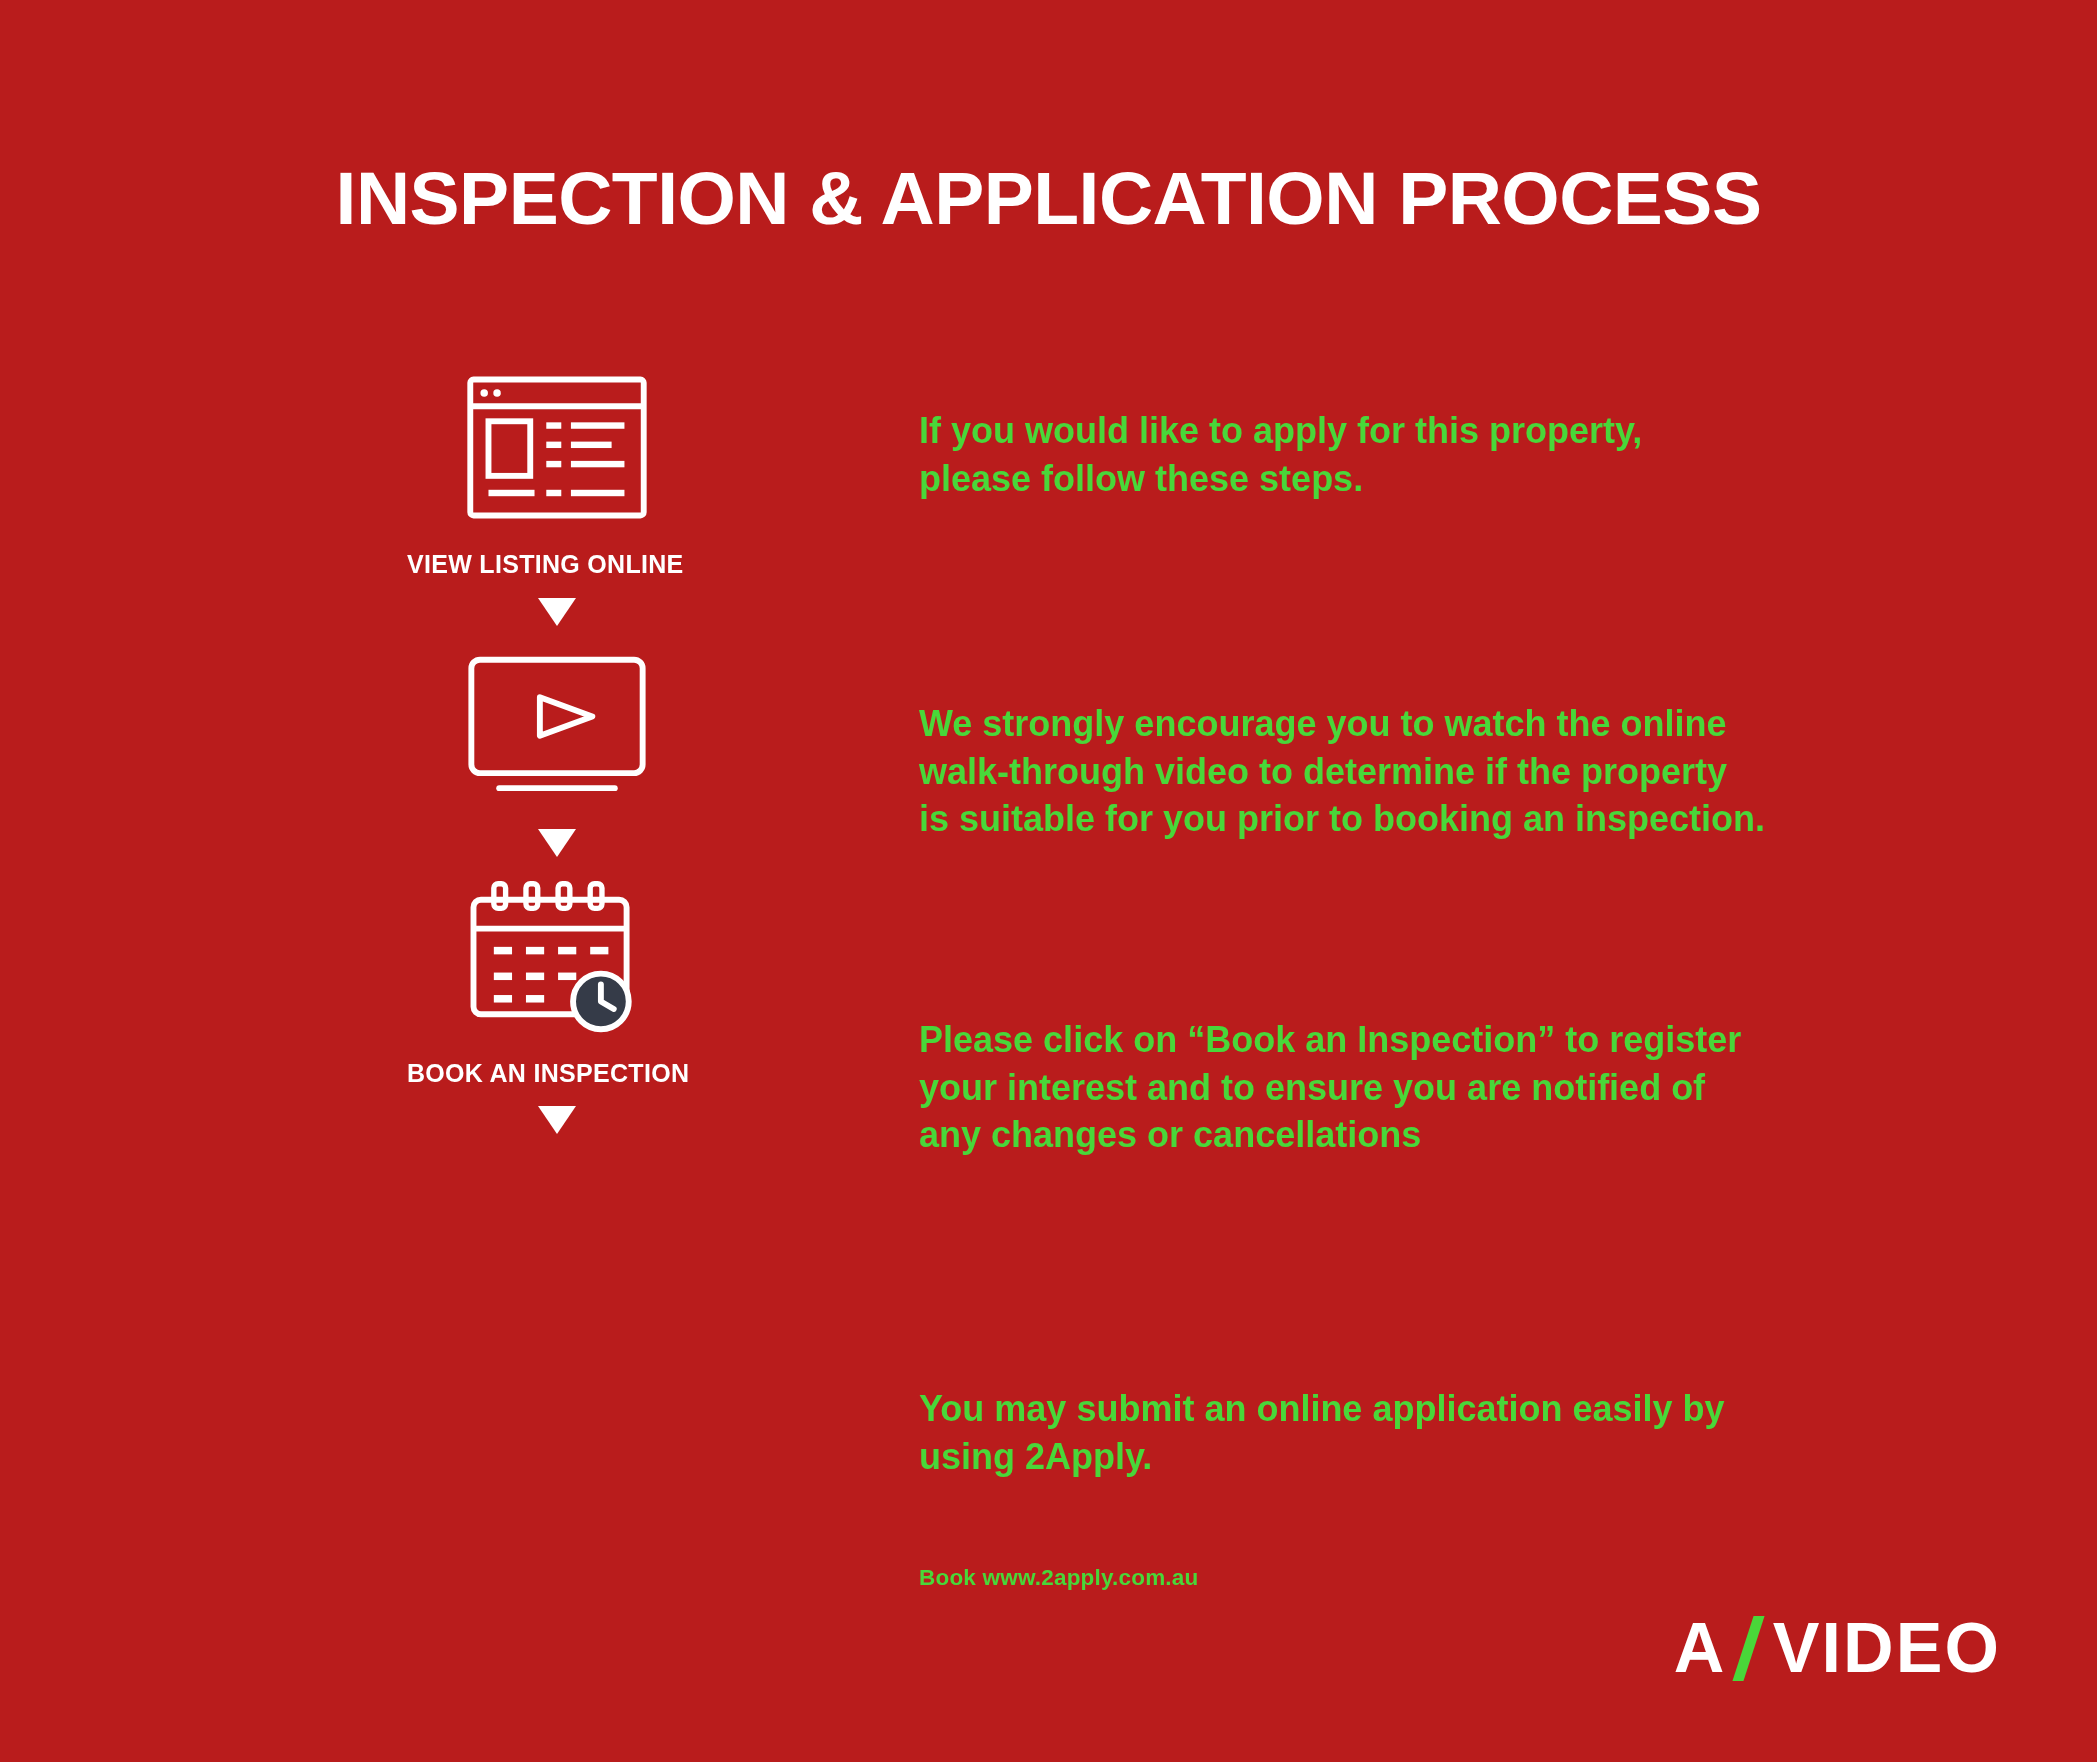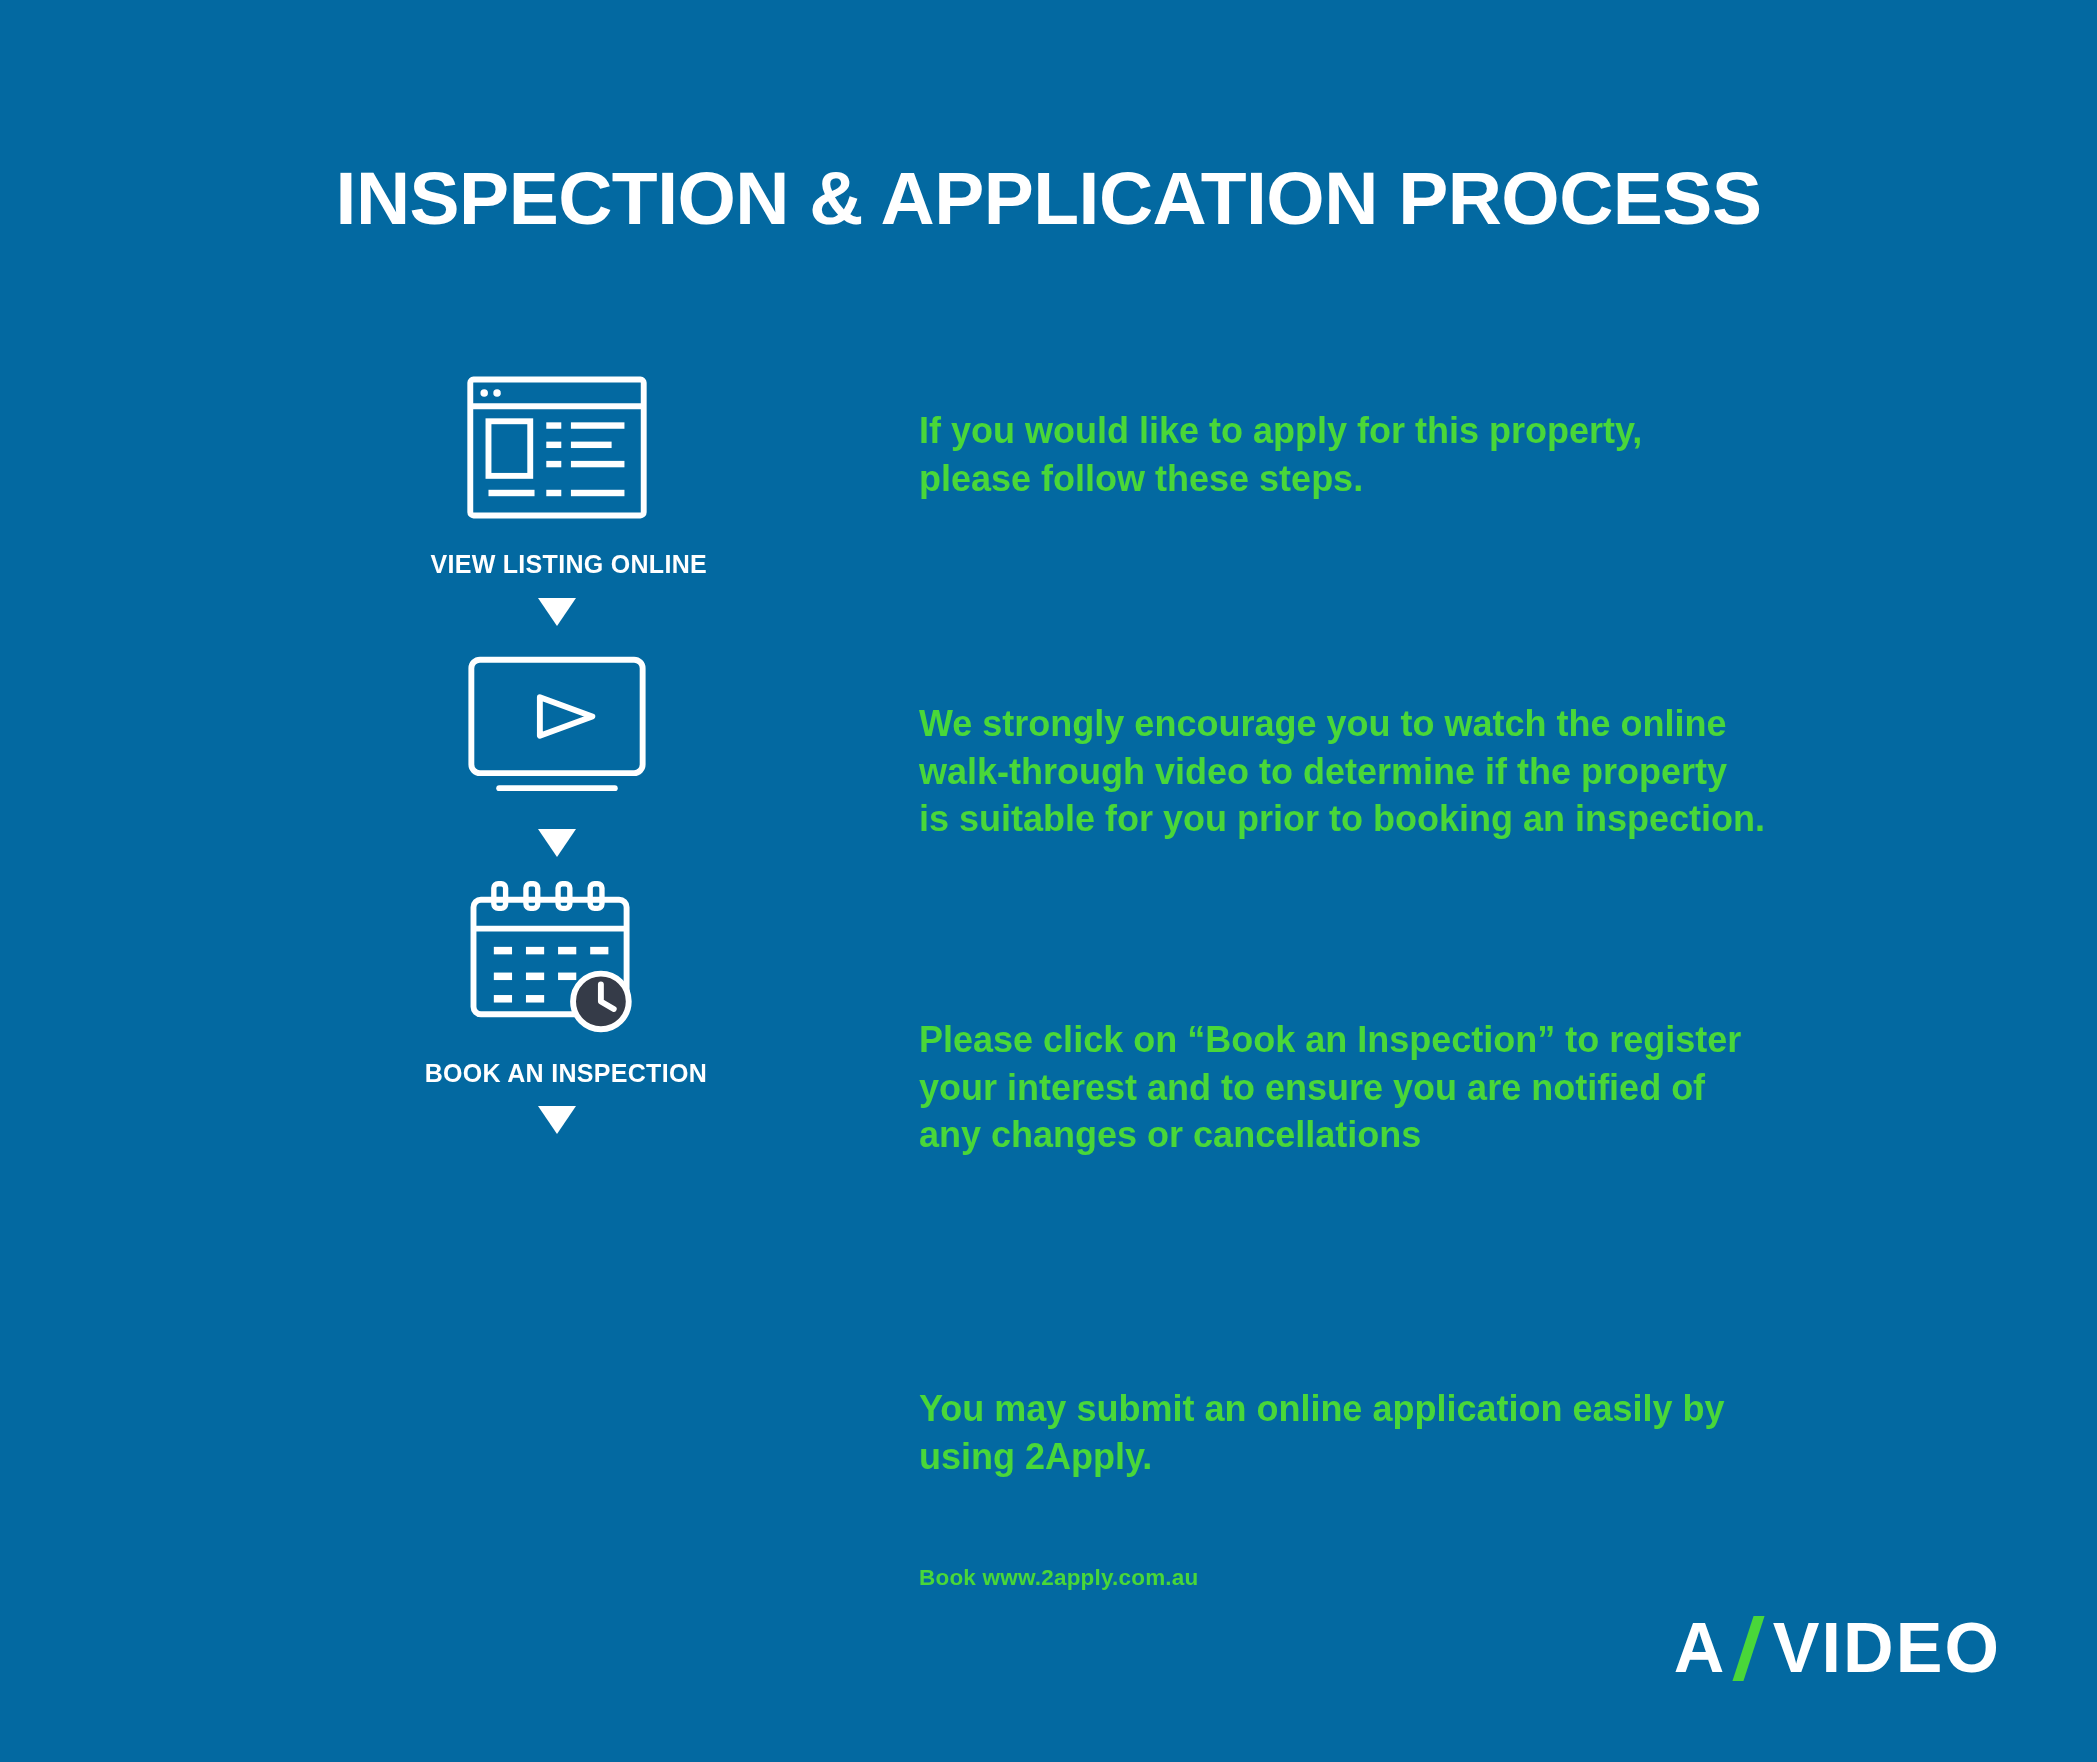--- a/index.html
+++ b/index.html
@@ -7,21 +7,21 @@
     width: 2097px;
     height: 1762px;
     background: #353b48;
     font-family: "Liberation Sans", sans-serif;
     overflow: hidden;
   }
   .page {
     position: relative;
     width: 2097px;
     height: 1762px;
-    background: #0369a1;
+    background: #b91c1c;
   }
   .title {
     position: absolute;
     left: 0; right: 0;
     top: 155px;
     text-align: center;
     color: #ffffff;
     font-size: 75px;
     font-weight: bold;
     letter-spacing: -0.5px;
@@ -31,21 +31,21 @@
   
   .steps {
     position: absolute;
     left: 407px;
     top: 359px;
     width: 300px;
   }
   .step {
     position: relative;
     width: 100%;
-    text-align: right;
+    text-align: left;
   }
   .step-icon {
     height: 177px;
     display: flex;
     align-items: center;
     justify-content: center;
   }
   .step-label {
     color: #ffffff;
     font-size: 25px;

